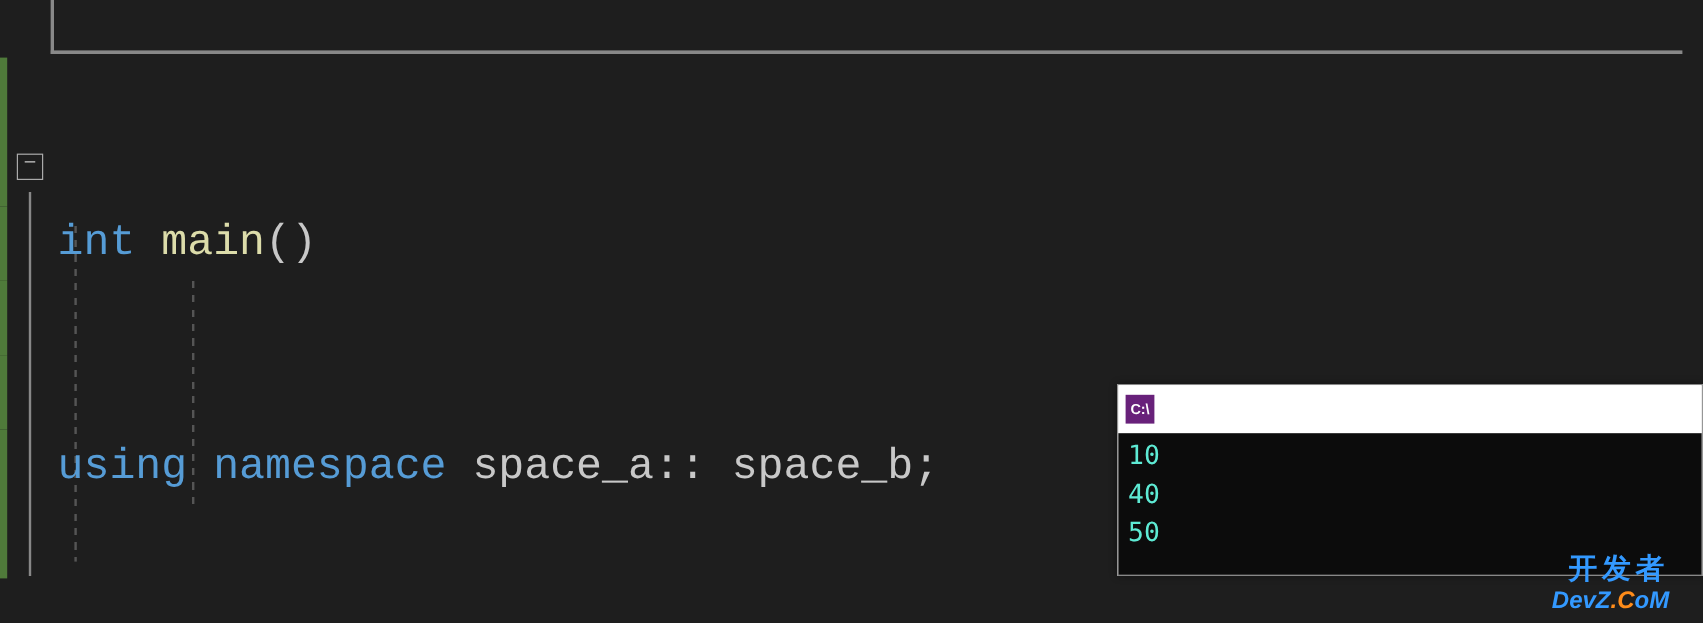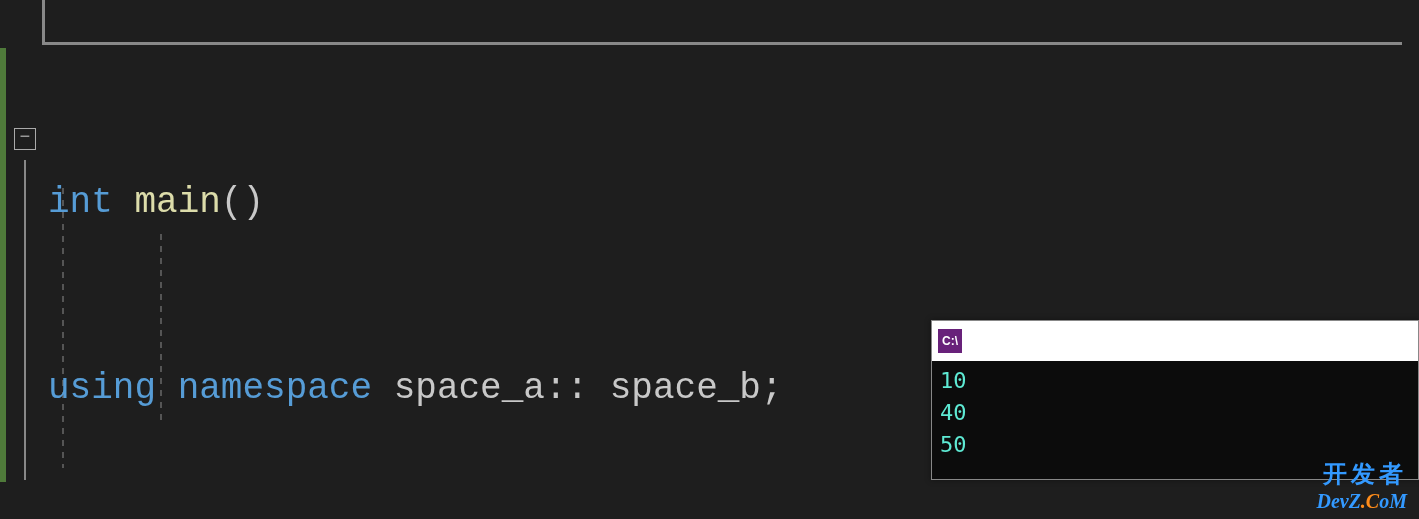--- a/index.html
+++ b/index.html
@@ -18,21 +18,21 @@
   .id{color:#c8c8c8;}
   .fn{color:#dcdcaa;}
   .paren{color:#c8c8c8;}
   .punct{color:#c8c8c8;}
   .scope{color:#c8c8c8;}
   .console-window{position:absolute;background:#fff;border:1px solid #888;box-shadow:0 0 6px rgba(0,0,0,.4);}
   .console-title-bar{height:40px;background:#fff;display:flex;align-items:center;padding-left:6px;}
   .console-icon{width:24px;height:24px;background:#68217a;color:#fff;font-size:12px;font-family:Arial,sans-serif;font-weight:bold;display:flex;align-items:center;justify-content:center;margin-right:8px;}
   .console-title{font-family:"Microsoft YaHei","Segoe UI",Arial,sans-serif;font-size:22px;color:#000;}
   .console-body{background:#0c0c0c;color:#5eead4;font-family:"NSimSun","SimSun",Consolas,monospace;font-size:22px;line-height:32px;padding:4px 8px;min-height:110px;}
-  .watermark{position:absolute;right:12px;bottom:6px;font-family:Liberation Serif, serif;}
+  .watermark{position:absolute;right:28px;bottom:6px;font-family:Liberation Sans, sans-serif;}
   .watermark .chinese{color:#3399ff;font-size:24px;font-weight:bold;letter-spacing:4px;display:block;text-align:right;}
   .watermark .english{color:#3399ff;font-size:20px;font-weight:bold;font-style:italic;display:block;text-align:center;}
   .watermark .english .oc{color:#ff8c1a;}
 </style>
 </head>
 <body>
 
 <div class="editor">
   <div class="editor-top-border"></div>
 

